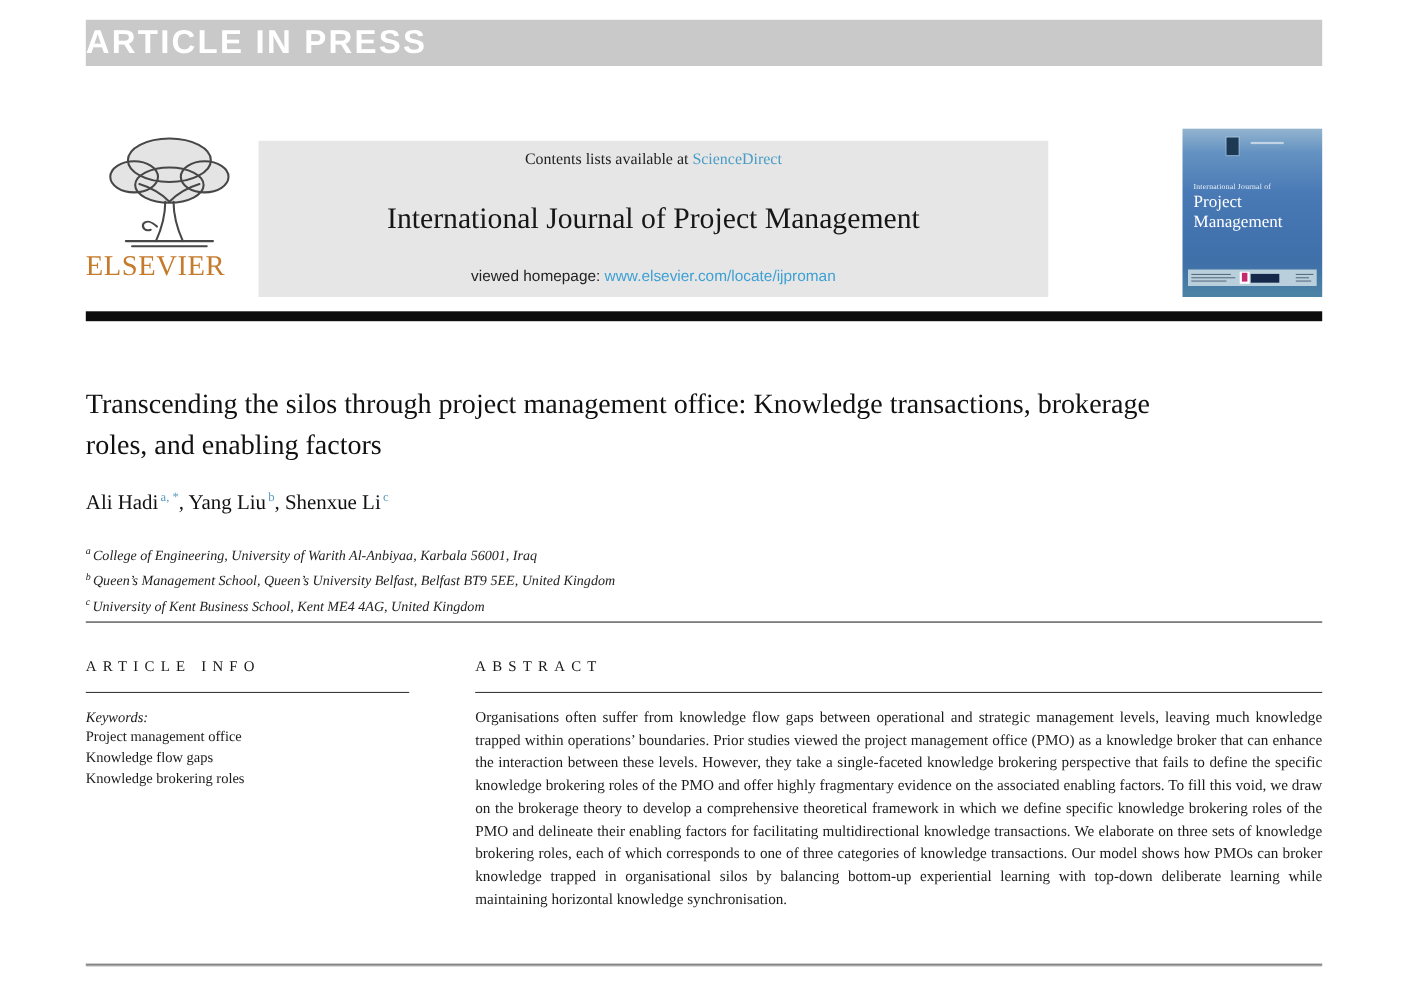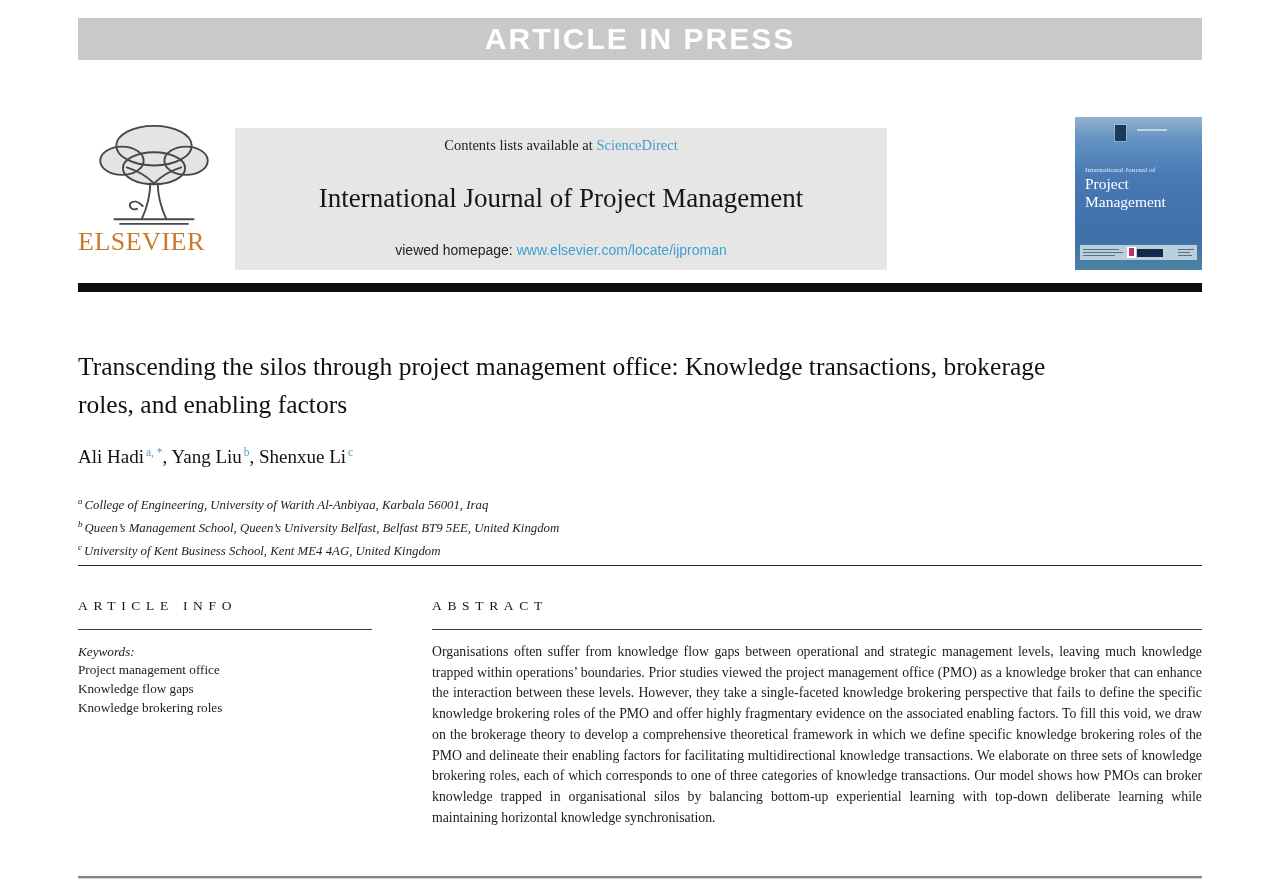--- a/index.html
+++ b/index.html
@@ -1,37 +1,37 @@
 <!DOCTYPE html>
 <html><head>
 <meta charset="utf-8">
 <style>
   html,body{margin:0;padding:0;background:#ffffff;}
   .page{position:relative;width:1280px;height:892px;background:#fff;
         font-family:"Liberation Serif",serif;color:#1a1a1a;overflow:hidden;}
 
   
   .banner{position:absolute;left:78px;top:18px;width:1124px;height:42px;
-          background:#c9c9c9;display:flex;align-items:center;justify-content:center;}
+          background:#c9c9c9;display:flex;align-items:center;justify-content:flex-start;}
   .banner span{font-family:"Liberation Sans",sans-serif;font-weight:bold;
                font-size:30px;letter-spacing:2px;color:#ffffff;}
 
   
   .citation{position:absolute;left:78px;top:73px;width:1124px;text-align:center;
             font-size:14.5px;color:#1f6b80;cursor:pointer;}
 
   
   .header-row{position:absolute;left:78px;top:115px;width:1124px;height:156px;}
 
   .elsevier{position:absolute;left:0;top:0;width:152px;height:156px;}
   .elsevier svg{display:block;margin:2px auto 0;}
   .els-word{font-size:26px;letter-spacing:0.5px;color:#c67a2b;margin-top:-2px;
             font-family:"Liberation Serif",serif;}
 
-  .graybox{position:absolute;left:157px;top:13px;width:652px;height:142px;background:#e6e6e6;
+  .graybox{position:absolute;left:157px;top:13px;width:718px;height:142px;background:#e6e6e6;
            display:flex;flex-direction:column;justify-content:space-between;
            padding:9px 16px 12px;box-sizing:border-box;text-align:center;}
   .contents-line{font-size:14.5px;color:#222;}
   .link-sd{color:#4a9cc6;text-decoration:none;cursor:pointer;}
   .journal-title{font-size:27px;color:#161616;}
   .homepage-line{font-family:"Liberation Sans",sans-serif;font-size:14px;color:#222;}
   .link-hp{color:#3da0d4;text-decoration:none;cursor:pointer;}
 
   
   .cover{position:absolute;left:997px;top:2px;width:127px;height:153px;

